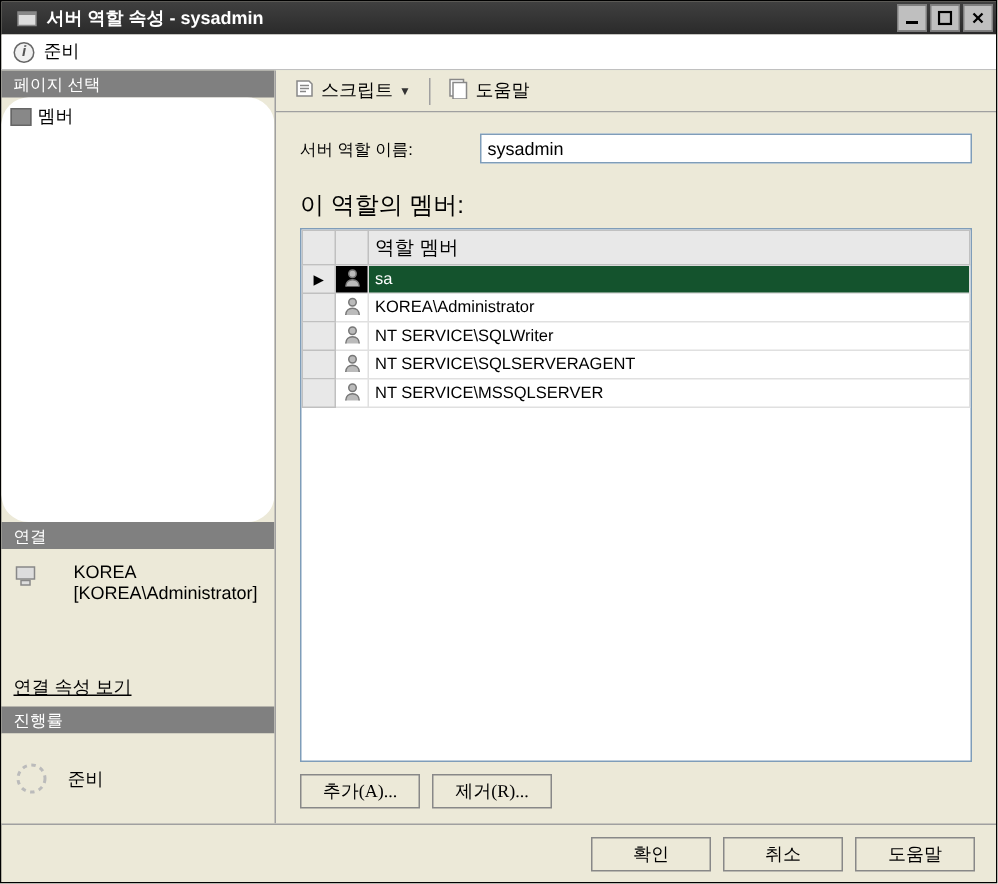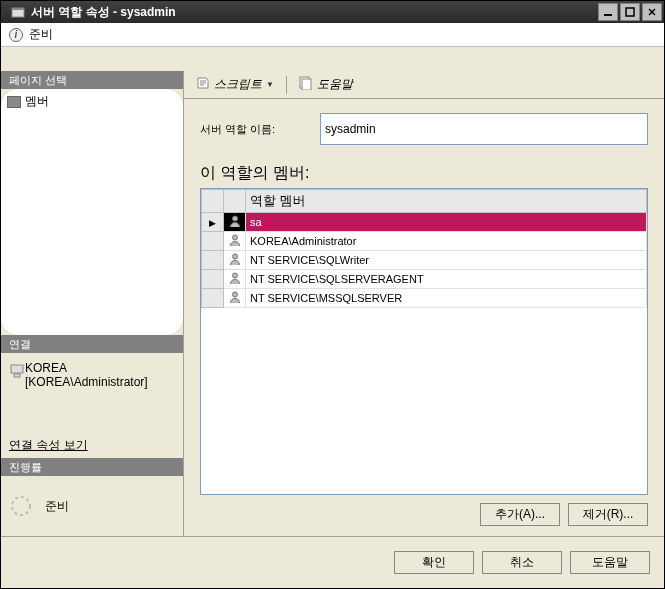--- a/index.html
+++ b/index.html
@@ -76,21 +76,20 @@
       font-weight: bold;
       background: #f0f0f0;
       color: #555;
       font-style: italic;
     }
     
     .body {
       flex: 1;
       display: flex;
       background: #ece9d8;
-      margin-top: 24px;
     }
     
     .left-panel {
       width: 182px;
       display: flex;
       flex-direction: column;
     }
     .panel-section {
       display: flex;
       flex-direction: column;
@@ -129,21 +128,21 @@
       padding: 8px 8px 4px;
       height: 105px;
       display: flex;
       flex-direction: column;
       justify-content: space-between;
       font-size: 12px;
     }
     .conn-server {
       display: flex;
       align-items: flex-start;
-      gap: 0;
+      gap: 24px;
     }
     .conn-icon {
       margin-top: 2px;
     }
     .conn-link {
       color: #000;
       text-decoration: underline;
       cursor: pointer;
       font-size: 12px;
       margin-top: auto;
@@ -170,21 +169,20 @@
     }
     .toolbar {
       height: 28px;
       border-bottom: 1px solid #a0a0a0;
       display: flex;
       align-items: center;
       padding: 0 8px;
       gap: 4px;
       font-size: 12px;
       background: #ece9d8;
-      font-style: italic;
     }
     .toolbar-item {
       display: flex;
       align-items: center;
       gap: 4px;
       padding: 2px 4px;
       cursor: default;
     }
     .toolbar-sep {
       width: 1px;
@@ -207,21 +205,21 @@
       display: flex;
       align-items: center;
       margin-bottom: 18px;
     }
     .field-label {
       width: 120px;
       font-size: 11px;
     }
     .field-input {
       flex: 1;
-      height: 32px;
+      height: 20px;
       border: 1px solid #7f9db9;
       background: #fff;
       padding: 0 4px;
       font-size: 12px;
       font-family: inherit;
     }
     .list-label {
       font-size: 16px;
       margin-bottom: 4px;
     }
@@ -266,54 +264,54 @@
       border: 1px solid #c0c0c0;
       width: 22px;
       text-align: center;
     }
     .grid td.icon-cell {
       width: 22px;
       text-align: center;
       padding: 0;
     }
     .grid tr.selected td.name-cell {
-      background: #be185d;
+      background: #14532d;
       color: #fff;
     }
     .grid tr.selected td.icon-cell {
       background: #000;
     }
     .row-pointer {
       font-size: 9px;
       color: #000;
     }
     .user-icon {
       display: inline-block;
       width: 14px;
       height: 14px;
     }
     .action-row {
       display: flex;
-      justify-content: flex-end;
       gap: 8px;
       margin-top: 8px;
+      font-family: Liberation Serif, serif;
     }
     .btn {
       min-width: 80px;
       height: 23px;
       background: #ece9d8;
       border: 1px solid #888;
       font-size: 12px;
       font-family: inherit;
       cursor: default;
       padding: 0 10px;
     }
     
     .footer {
-      height: 52px;
+      height: 39px;
       border-top: 1px solid #a0a0a0;
       display: flex;
       align-items: center;
       justify-content: flex-end;
       padding: 16px 14px;
       gap: 8px;
       background: #ece9d8;
     }
   </style>
 </head>

